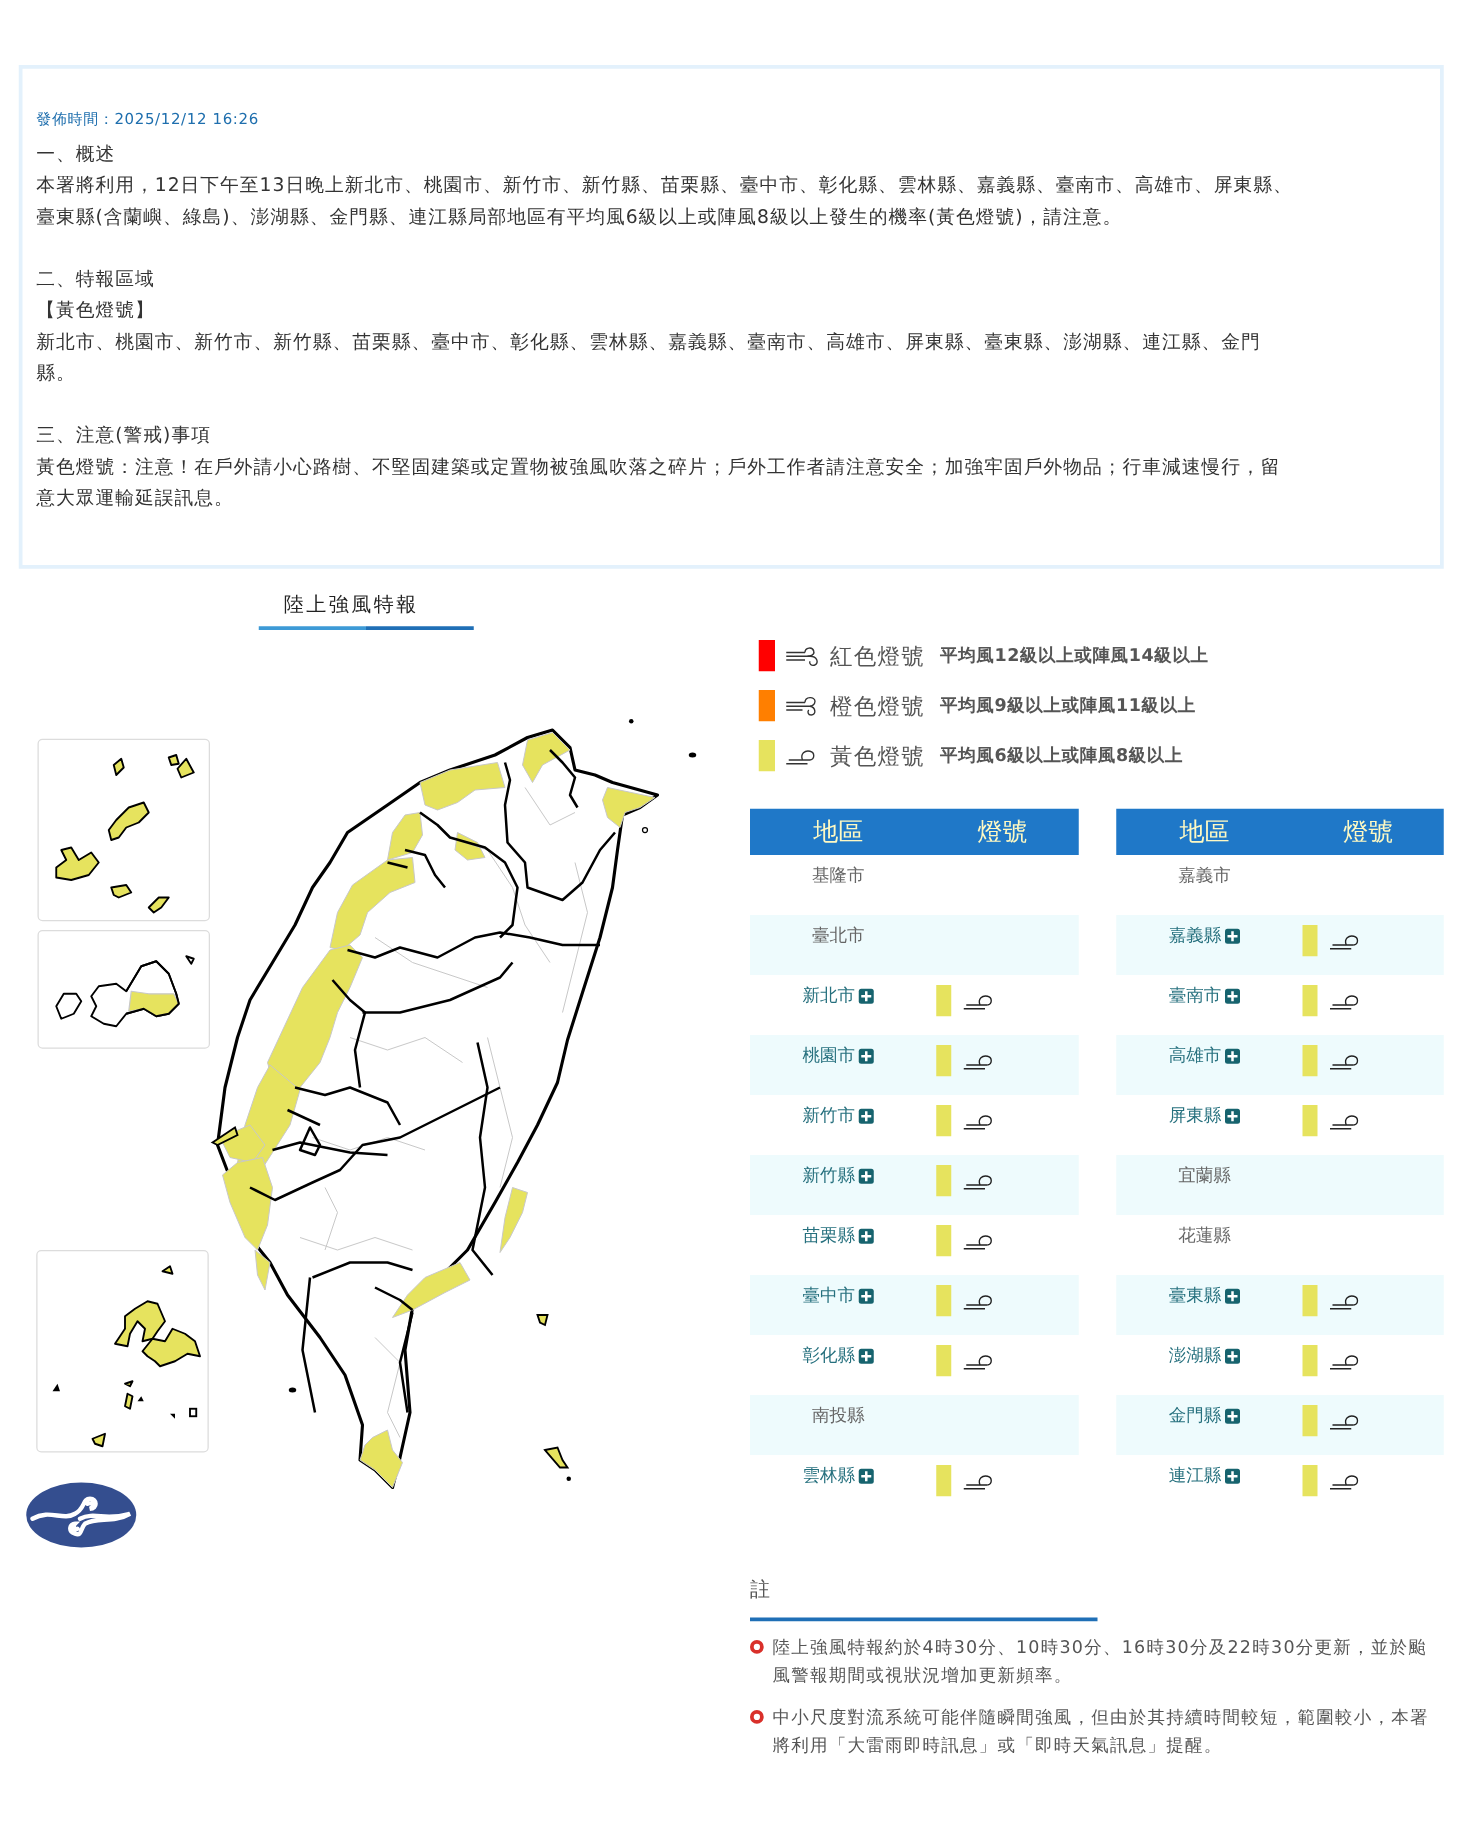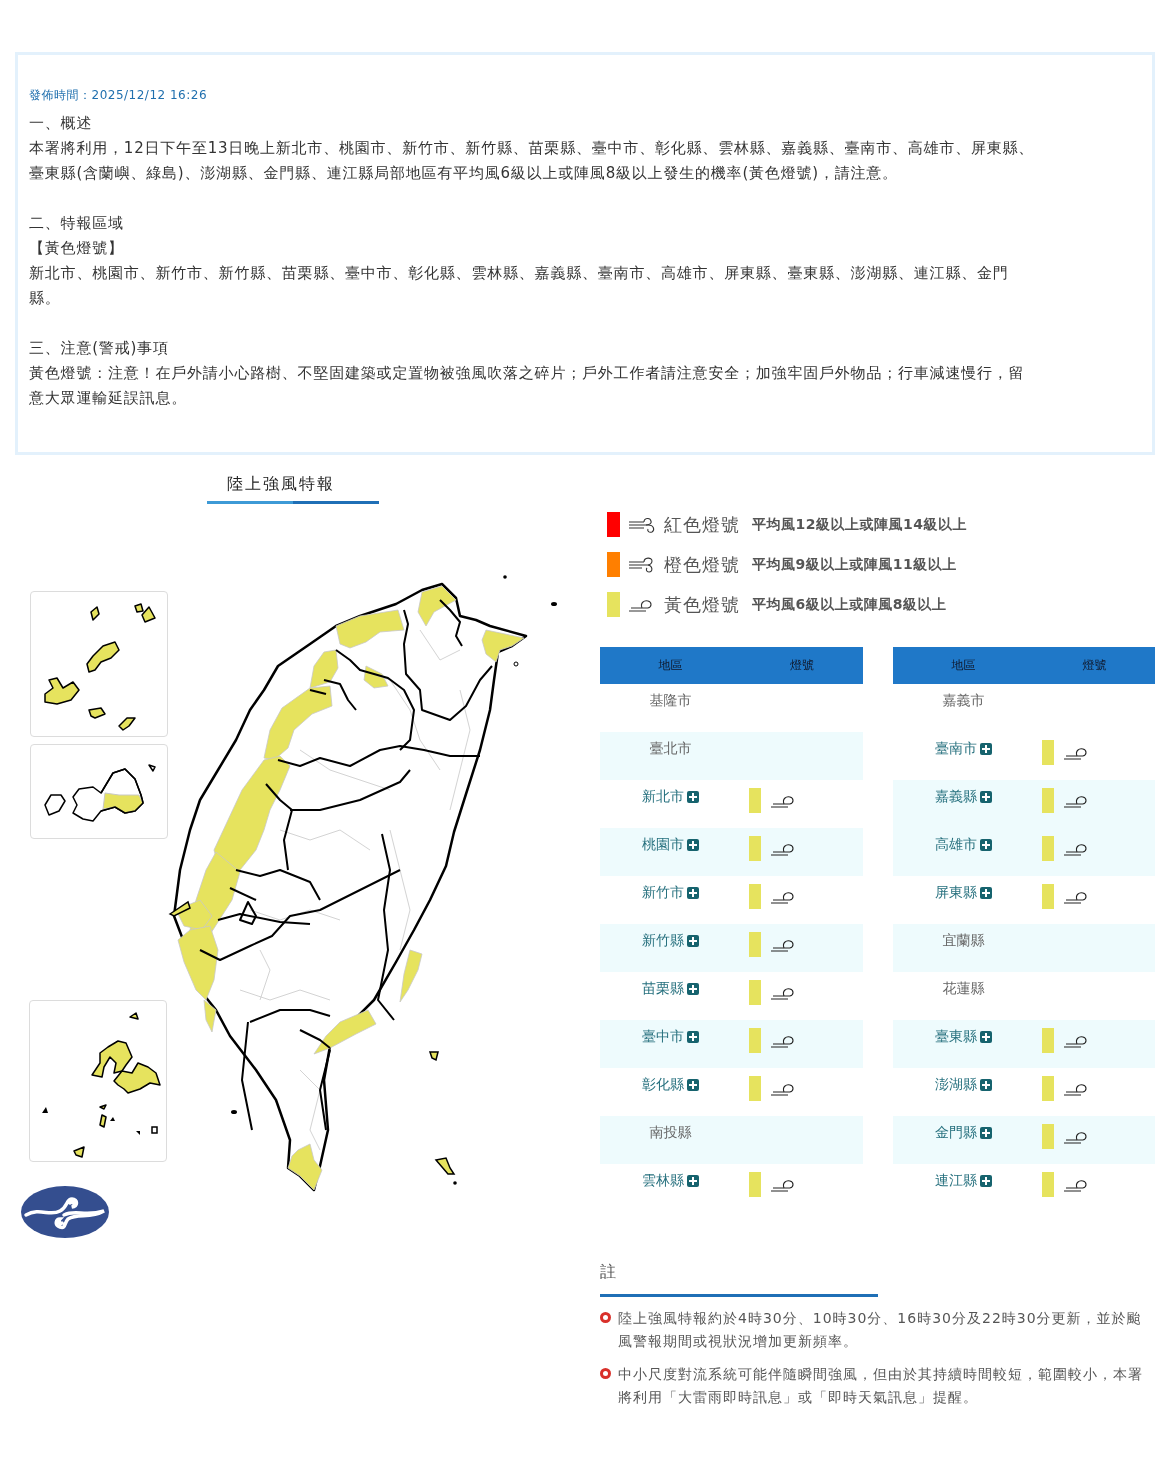--- a/index.html
+++ b/index.html
@@ -38,21 +38,21 @@
   .legend-swatch { width: 13px; height: 25px; margin-right: 8px; }
   .legend-icon { width: 28px; height: 20px; margin-right: 8px; }
   .legend-name { font-size: 18px; color: #555; width: 88px; letter-spacing: 1px; }
   .legend-desc { font-size: 14px; color: #555; letter-spacing: 0.5px; font-weight: bold; }
 
   .region-table {
     position: absolute; top: 647px; width: 263px;
   }
   .region-table.left { left: 600px; }
   .region-table.right { left: 893px; width: 262px; }
-  .rt-head { display: flex; height: 37px; background: #1f78c8; color: #0f172a; font-size: 12px; align-items: center; }
+  .rt-head { display: flex; height: 37px; background: #1f78c8; color: #fef9c3; font-size: 20px; align-items: center; }
   .rt-head .h1 { width: 141px; text-align: center; }
   .rt-head .h2 { flex: 1; text-align: center; }
   .rt-row { display: flex; height: 48px; align-items: flex-start; }
   .rt-row.alt { background: #eefbfd; }
   .rt-name { width: 141px; padding-top: 8px; font-size: 14px; display: flex; justify-content: center; align-items: center; }
   .rt-name .txt { color: #666; }
   .rt-name.linked .txt { color: #26707e; }
   .plus { display: inline-block; width: 12px; height: 12px; background: #16636e; border-radius: 2px; margin-left: 3px; position: relative; }
   .plus::before { content: ""; position: absolute; left: 2px; top: 5px; width: 8px; height: 2px; background: #fff; }
   .plus::after { content: ""; position: absolute; left: 5px; top: 2px; width: 2px; height: 8px; background: #fff; }
@@ -405,38 +405,38 @@
     <span class="h1">地區</span>
     <span class="h2">燈號</span>
   </div>
   <div id="right-rows">
       <div class="rt-row">
         <div class="rt-name">
           <span class="txt">嘉義市</span>
         </div>
         <div class="rt-signal"></div>
       </div>
+      <div class="rt-row alt">
+        <div class="rt-name linked">
+          <span class="txt">嘉義縣</span>
+          <span class="plus"></span>
+        </div>
+        <div class="rt-signal">
+          <span class="rt-bar" style="background: rgb(230, 227, 94);"></span>
+          <svg class="rt-icon" viewBox="0 0 28 20">
+            <g fill="none" stroke="#222" stroke-width="1.1">
+              <path d="M3,13 L20,13 M1,16 L18,16"></path>
+              <path d="M14,13 C12,8 16,5 20,6 C24,7 24,12 20,13"></path>
+            </g>
+          </svg>
+        </div>
+      </div>
       <div class="rt-row">
         <div class="rt-name linked">
           <span class="txt">臺南市</span>
-          <span class="plus"></span>
-        </div>
-        <div class="rt-signal">
-          <span class="rt-bar" style="background: rgb(230, 227, 94);"></span>
-          <svg class="rt-icon" viewBox="0 0 28 20">
-            <g fill="none" stroke="#222" stroke-width="1.1">
-              <path d="M3,13 L20,13 M1,16 L18,16"></path>
-              <path d="M14,13 C12,8 16,5 20,6 C24,7 24,12 20,13"></path>
-            </g>
-          </svg>
-        </div>
-      </div>
-      <div class="rt-row alt">
-        <div class="rt-name linked">
-          <span class="txt">嘉義縣</span>
           <span class="plus"></span>
         </div>
         <div class="rt-signal">
           <span class="rt-bar" style="background: rgb(230, 227, 94);"></span>
           <svg class="rt-icon" viewBox="0 0 28 20">
             <g fill="none" stroke="#222" stroke-width="1.1">
               <path d="M3,13 L20,13 M1,16 L18,16"></path>
               <path d="M14,13 C12,8 16,5 20,6 C24,7 24,12 20,13"></path>
             </g>
           </svg>

